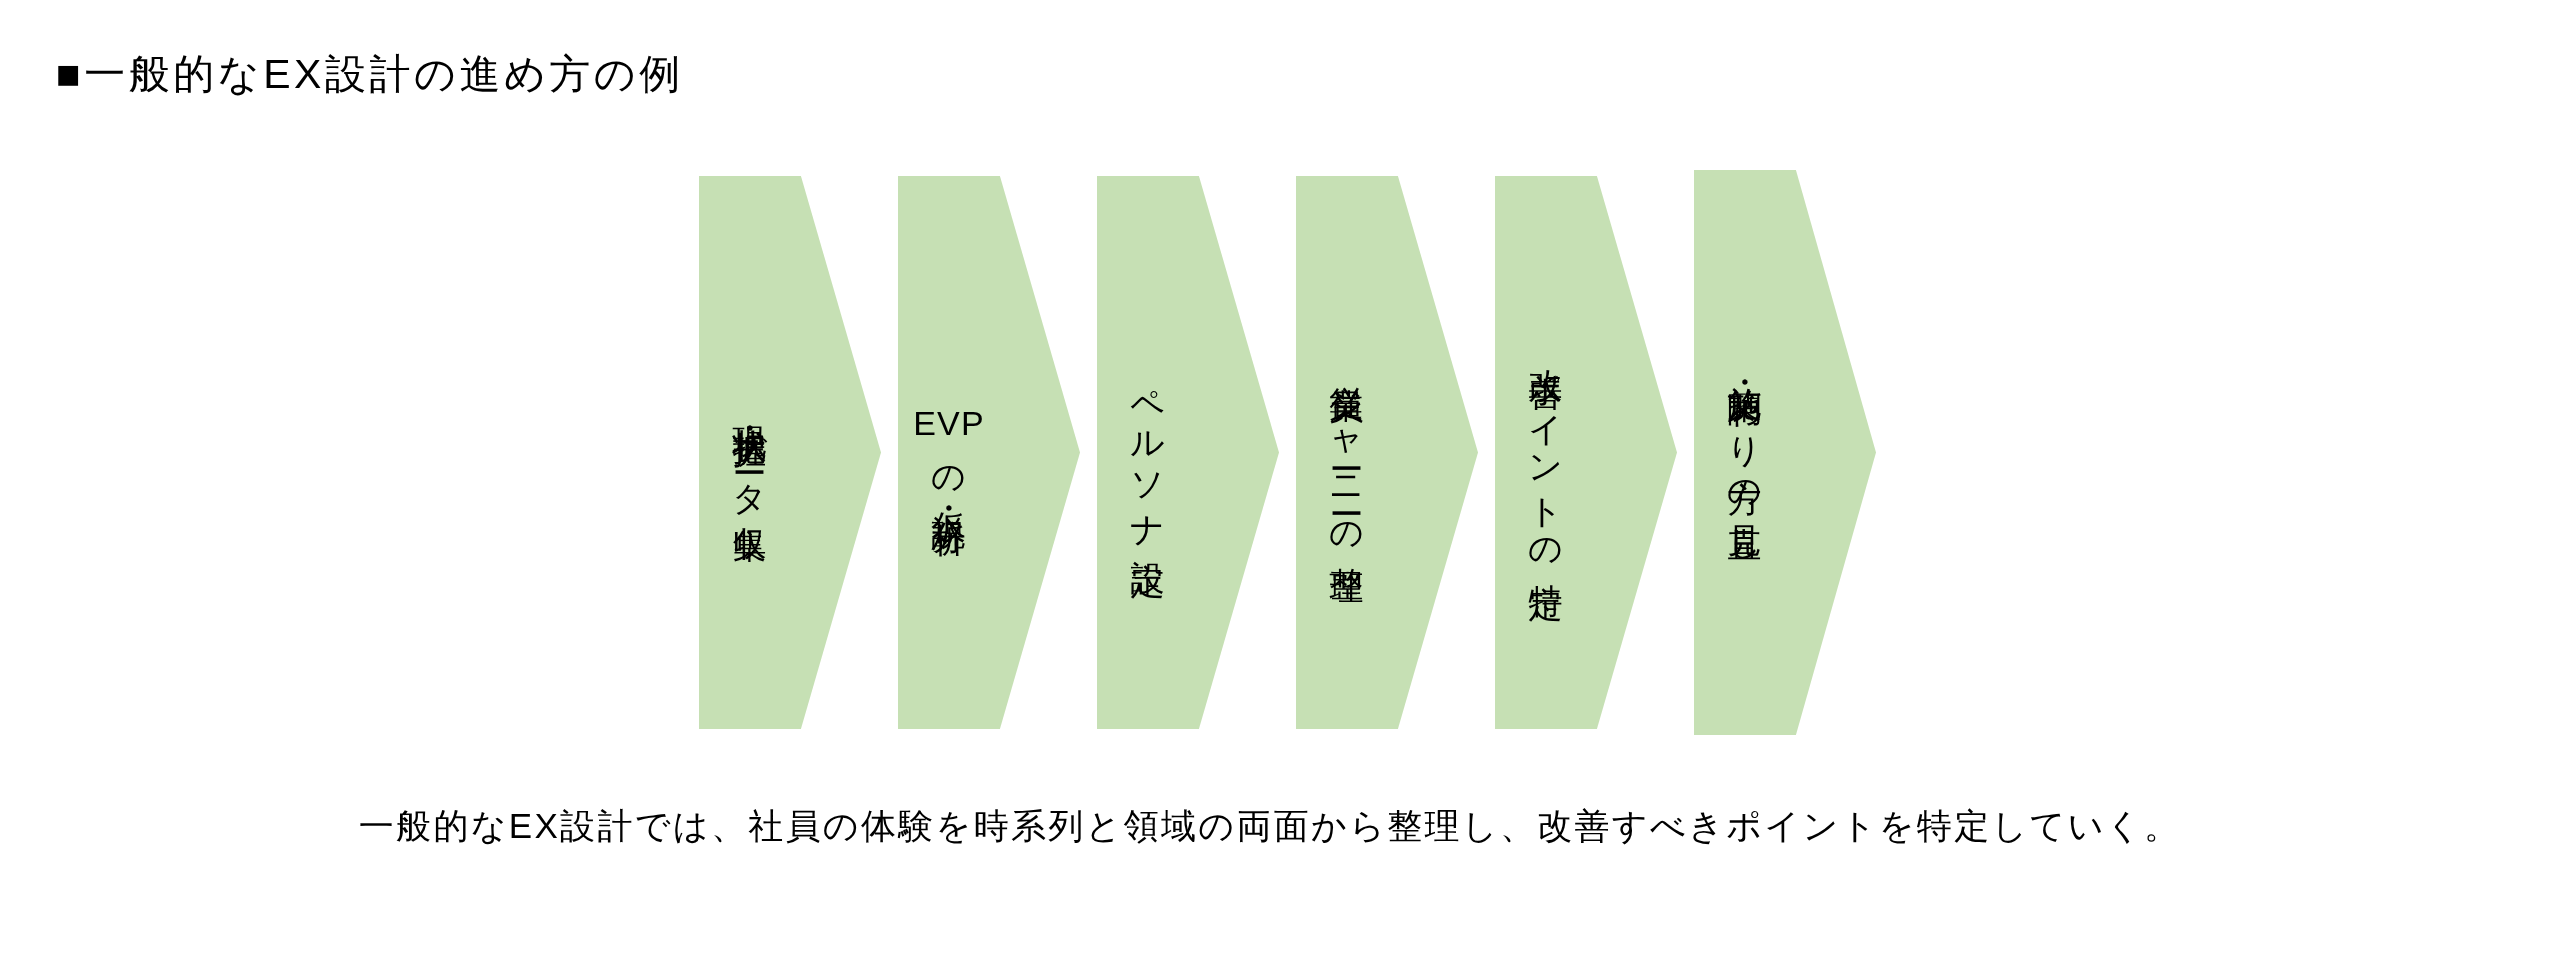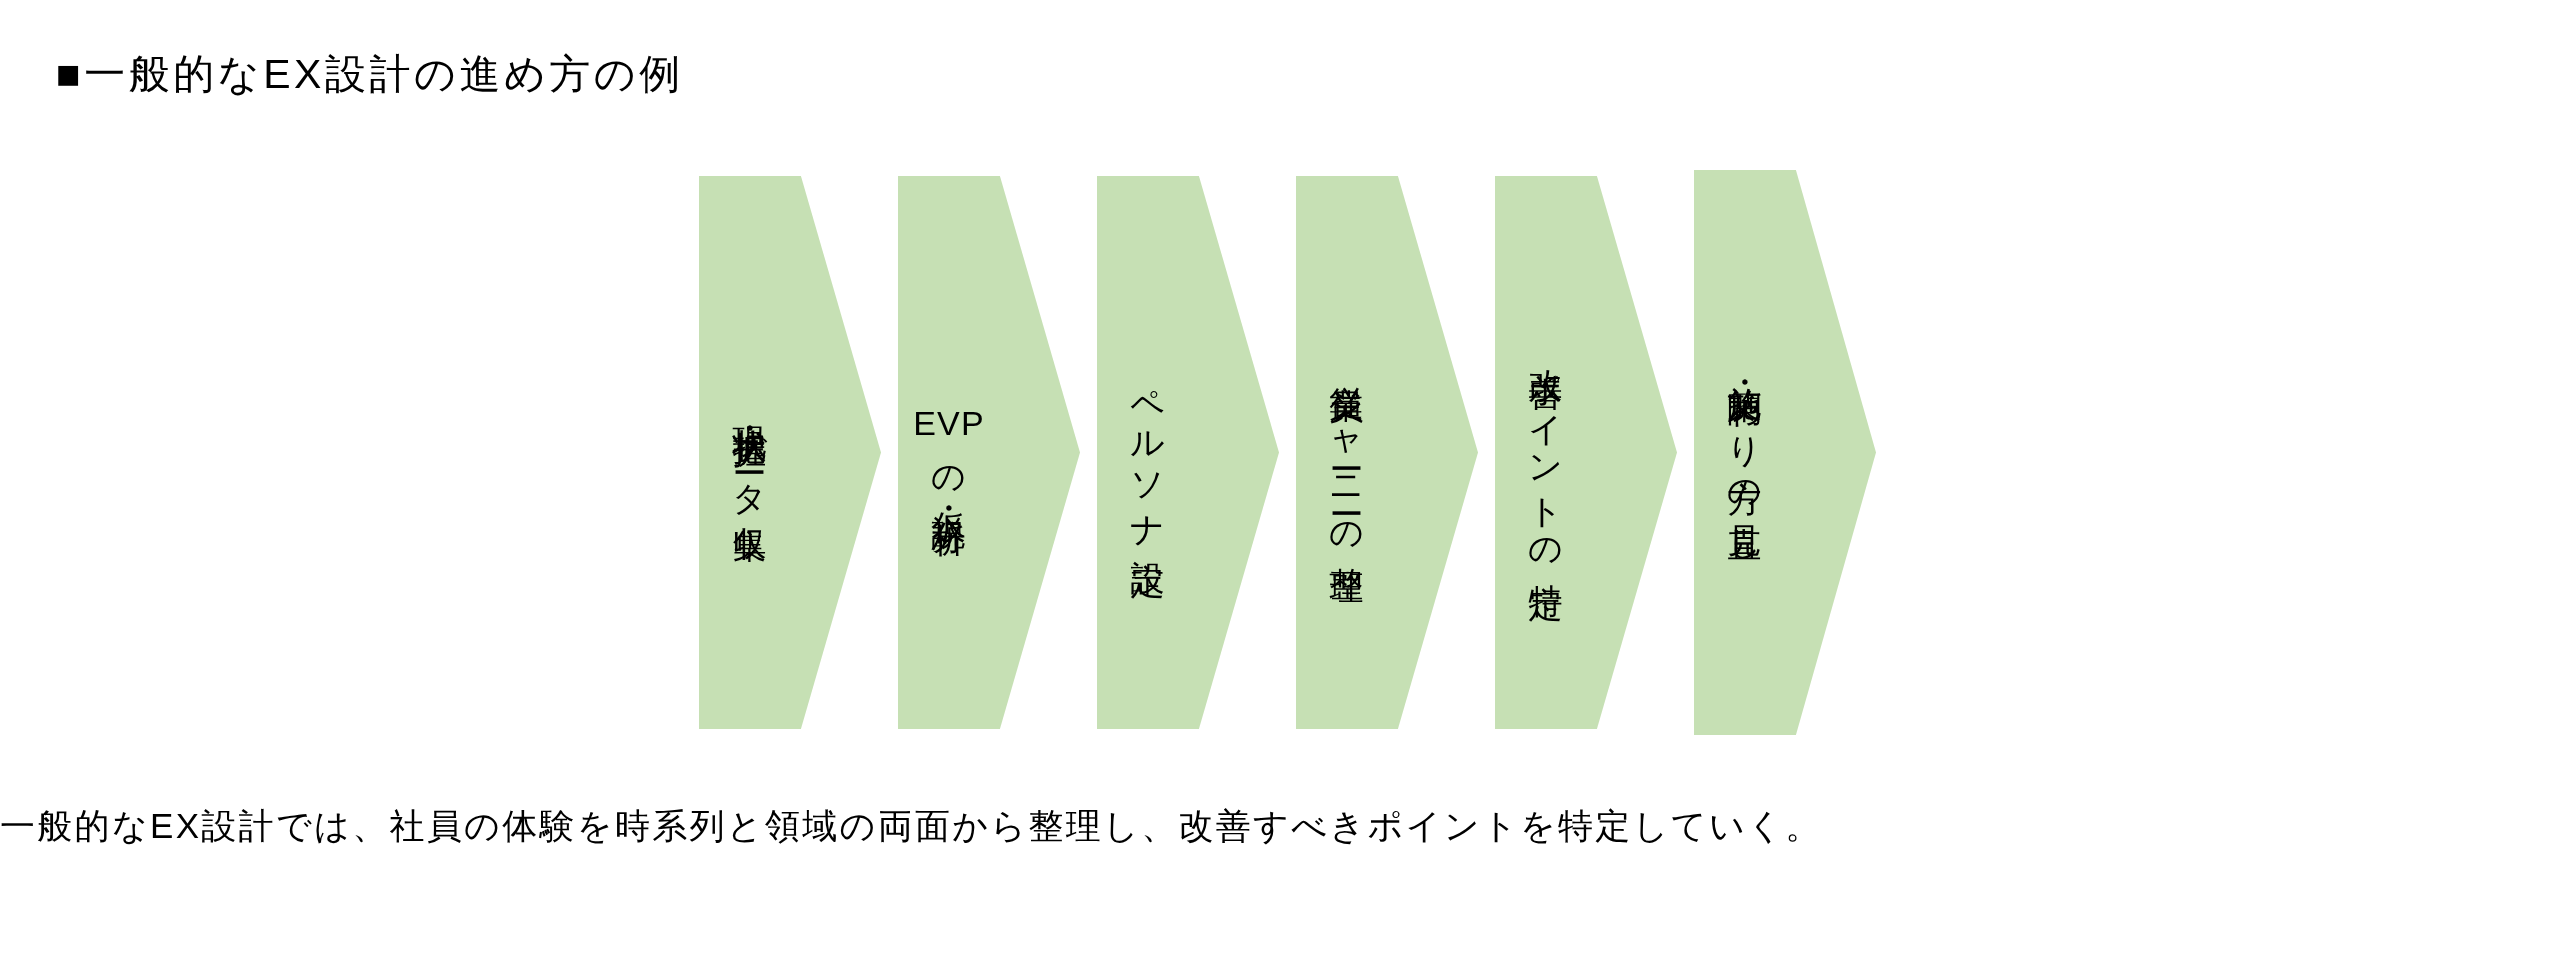--- a/index.html
+++ b/index.html
@@ -80,21 +80,21 @@
     white-space: nowrap;
   }
 
   
   .caption {
     position: absolute;
     left: 0;
     top: 803px;
     width: 2540px;
     margin: 0;
-    text-align: left;
+    text-align: center;
     font-size: 35px;
     letter-spacing: 2.3px;
     color: var(--text-color, #000);
     white-space: nowrap;
   }
 </style>
 </head>
 <body>
 
 <div id="page">

